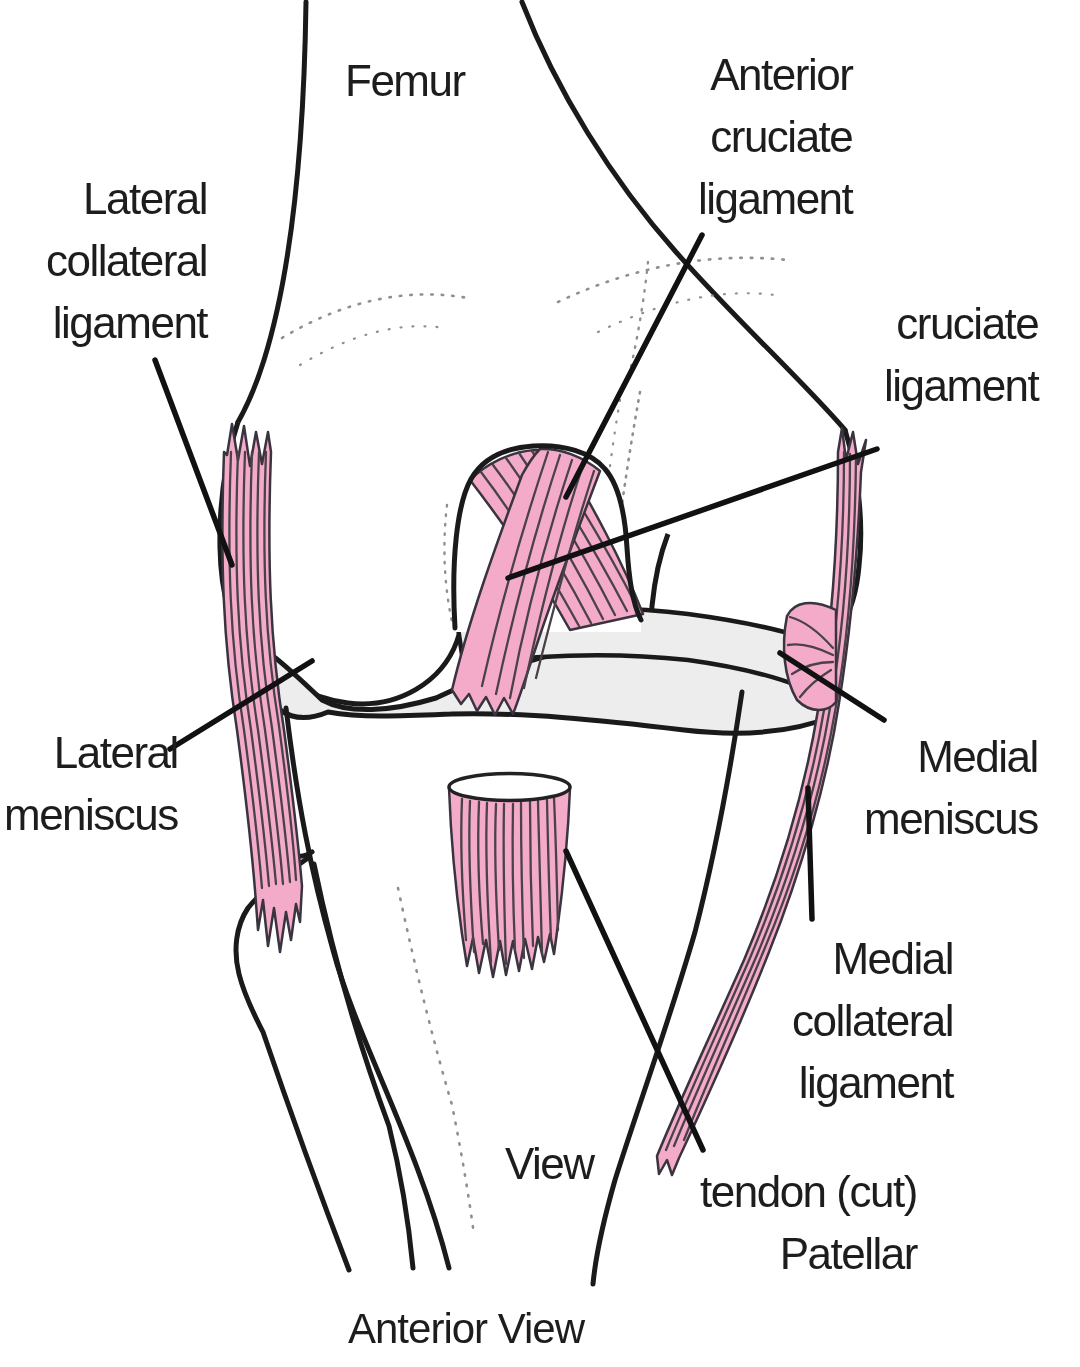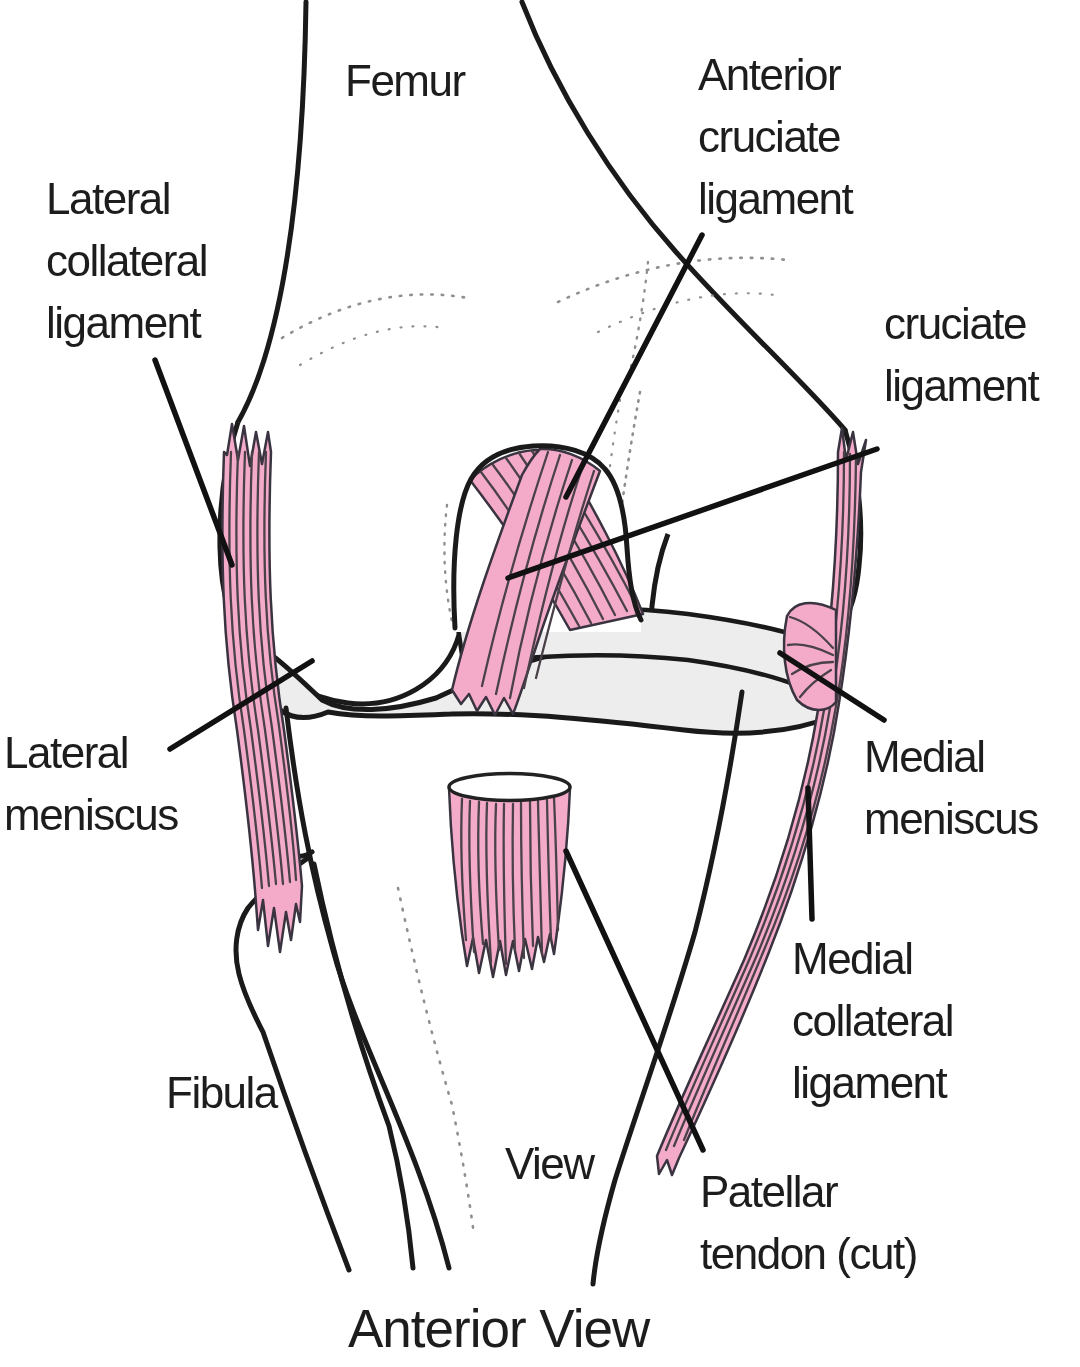--- a/index.html
+++ b/index.html
@@ -1,22 +1,22 @@
 <!DOCTYPE html>
 <html style="--ligament-pink: #F4ABCA; --stripe-dark: #4A4149; --bone-gray: #EDEDED; --outline-black: #1A1A1A; --leader-black: #111111;"><head>
 <meta charset="utf-8">
 <style>
   html,body{margin:0;padding:0;background:#fff;}
   #stage{position:relative;width:1080px;height:1367px;background:#fff;overflow:hidden;
          font-family:"Liberation Sans",sans-serif;}
   #art{position:absolute;left:0;top:0;width:1080px;height:1367px;}
   .lbl{position:absolute;font-size:44px;line-height:62px;font-weight:400;
        letter-spacing:-1.5px;color:#1d1d1d;white-space:nowrap;}
-  .lbl span{display:block;}
-  #lbl-caption{font-size:53px;letter-spacing:-1px;}
+  .lbl span{display:block;text-align:right;}
+  #lbl-caption{font-size:42px;letter-spacing:-1px;}
   
   .pink{fill:var(--ligament-pink,#F4ABCA);}
   .gray{fill:var(--bone-gray,#EDEDED);}
   .boneline{stroke:var(--outline-black,#1A1A1A);fill:none;stroke-width:5;
             stroke-linecap:round;stroke-linejoin:round;}
   .bonefill{fill:#fff;stroke:var(--outline-black,#1A1A1A);stroke-width:5;
             stroke-linejoin:round;}
   .bandline{stroke:#3A3340;stroke-width:2.5;stroke-linejoin:round;}
   .stripe{stroke:var(--stripe-dark,#4A4149);stroke-width:2.3;fill:none;stroke-linecap:round;}
   .stip{fill:none;stroke:#8f8f8f;stroke-linecap:round;}
@@ -193,27 +193,24 @@
   </div>
   <div class="lbl" style="left:864px;top:726px">
     <span>Medial</span>
     <span>meniscus</span>
   </div>
   <div class="lbl" style="left:792px;top:928px">
     <span>Medial</span>
     <span>collateral</span>
     <span>ligament</span>
   </div>
-  <div class="lbl" style="left:166px;top:1062px">
-    <span>Fibula</span>
-  </div>
   <div class="lbl" style="left:505px;top:1133px">
     <span>View</span>
   </div>
   <div class="lbl" style="left:700px;top:1161px">
+    <span>tendon (cut)</span>
     <span>Patellar</span>
-    <span>tendon (cut)</span>
   </div>
   <div class="lbl" id="lbl-caption" style="left:348px;top:1298px">
     <span>Anterior View</span>
   </div>
 
 </div>
 
 </body></html>

